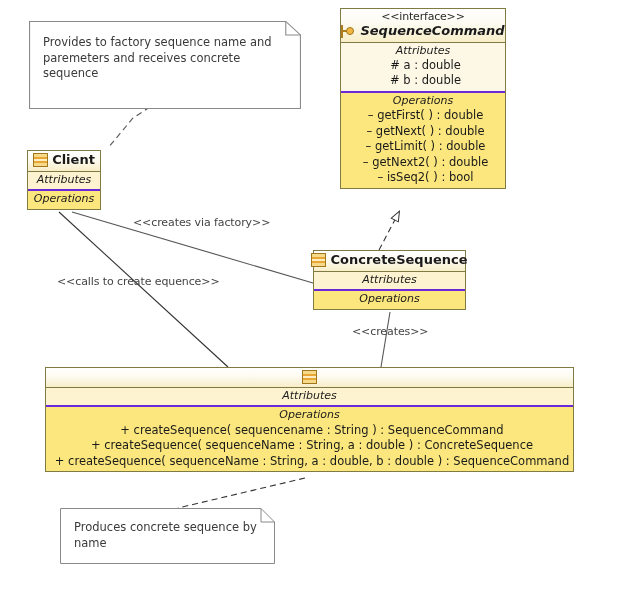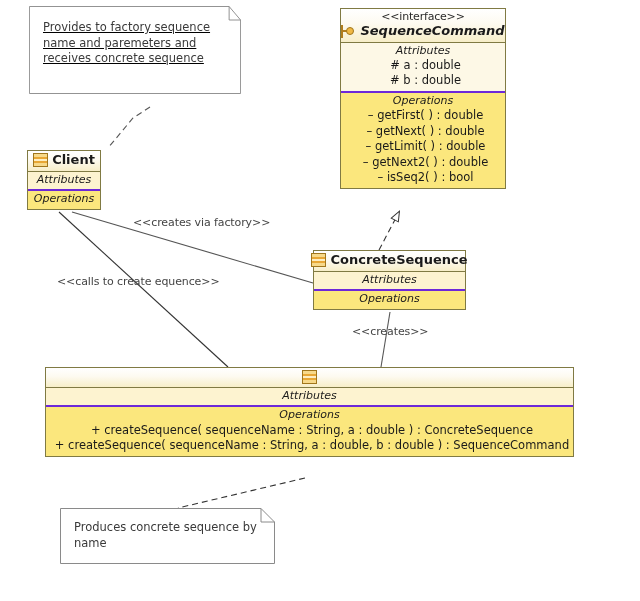--- a/index.html
+++ b/index.html
@@ -190,21 +190,21 @@
 
     <path d="M59,212 L228,367" fill="none" stroke="#333333" stroke-width="1.1"></path>
 
     <path d="M379,250 L399,212" fill="none" stroke="#333333" stroke-width="1.1" stroke-dasharray="6,4" marker-end="url(#hollow-tri)"></path>
 
     <path d="M381,367 L390,312" fill="none" stroke="#555555" stroke-width="1.1"></path>
 
     <path d="M305,478 L178,508" fill="none" stroke="#333333" stroke-width="1.1" stroke-dasharray="6,4"></path>
   </svg>
 
-  <div class="note" style="left:29px; top:6px; width:212px; height:88px;text-decoration:underline;">
+  <div class="note" style="left:29px; top:21px; width:272px; height:88px;">
     <svg class="note-shape" viewBox="0 0 250 88" xmlns="http://www.w3.org/2000/svg" preserveAspectRatio="none">
       <path d="M0.5,0.5 L236,0.5 L249.5,14 L249.5,87.5 L0.5,87.5 z" fill="#ffffff" stroke="#8a8a8a" stroke-width="1"></path>
       <path d="M236,0.5 L236,14 L249.5,14" fill="none" stroke="#8a8a8a" stroke-width="1"></path>
     </svg>
     <div class="note-text">Provides to factory sequence name and paremeters and receives concrete sequence</div>
   </div>
 
   <div class="note" style="left:60px; top:508px; width:215px; height:56px;">
     <svg class="note-shape" viewBox="0 0 215 56" xmlns="http://www.w3.org/2000/svg" preserveAspectRatio="none">
       <path d="M0.5,0.5 L201,0.5 L214.5,14 L214.5,55.5 L0.5,55.5 z" fill="#ffffff" stroke="#8a8a8a" stroke-width="1"></path>
@@ -274,20 +274,21 @@
     <div class="uml-header">
       <span class="titleline">
         <span class="icon-class"></span>
       </span>
     </div>
     <div class="uml-compartment comp-empty-attr">
       <div class="comp-label">Attributes</div>
     </div>
     <div class="uml-compartment comp-ops">
       <div class="comp-label">Operations</div>
+      <div class="member">+ createSequence( sequencename : String ) : SequenceCommand</div>
       <div class="member">+ createSequence( sequenceName : String, a : double ) : ConcreteSequence</div>
       <div class="member">+ createSequence( sequenceName : String, a : double, b : double ) : SequenceCommand</div>
     </div>
   </div>
 
   <div class="edge-label" style="left:133px; top:216px;">&lt;&lt;creates via factory&gt;&gt;</div>
 
   <div class="edge-label" style="left:57px; top:275px;">&lt;&lt;calls to create equence&gt;&gt;</div>
 
   <div class="edge-label" style="left:352px; top:325px;">&lt;&lt;creates&gt;&gt;</div>

